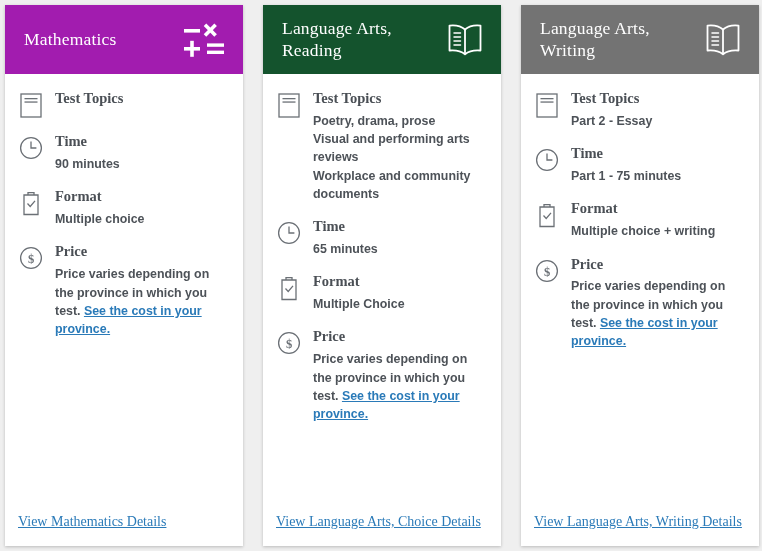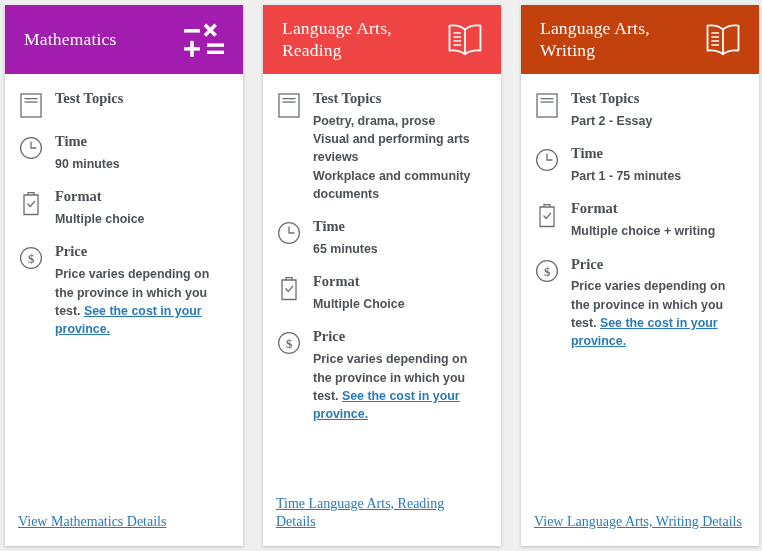--- a/index.html
+++ b/index.html
@@ -182,21 +182,21 @@
         </div>
       </div>
     </div>
 
     <div class="card-footer">
       <span class="footer-link">View Mathematics Details</span>
     </div>
   </div>
 
   <div class="card">
-    <div class="card-header" style="background:#ef4444">
+    <div class="card-header" style="background:#14532d">
       <div class="card-title">Language Arts, Reading</div>
       <div class="header-icon">
         <svg width="40" height="36" viewBox="0 0 40 36">
           <path d="M20 7.5 C16 4 10 3 4.5 3.6 V28.5 C10 28 16 29 20 32.2 C24 29 30 28 35.5 28.5 V3.6 C30 3 24 4 20 7.5 Z" fill="none" stroke="#fff" stroke-width="1.8" stroke-linejoin="round"></path>
           <path d="M20 7.5 V32.2" fill="none" stroke="#fff" stroke-width="1.8"></path>
           <g stroke="#fff" stroke-width="1.5" stroke-linecap="round">
             <path d="M9 11 H15.5"></path>
             <path d="M9 15 H15.5"></path>
             <path d="M9 19 H15.5"></path>
             <path d="M9 23 H15.5"></path>
@@ -260,26 +260,26 @@
           </svg>
         </div>
         <div class="sec-content">
           <div class="sec-title">Price</div>
           <div class="sec-list"><span>Price varies depending on the province in which you test. </span><span class="inline-link">See the cost in your province.</span></div>
         </div>
       </div>
     </div>
 
     <div class="card-footer">
-      <span class="footer-link">Time Language Arts, Reading Details</span>
+      <span class="footer-link">View Language Arts, Choice Details</span>
     </div>
   </div>
 
   <div class="card">
-    <div class="card-header" style="background:#c2410c">
+    <div class="card-header" style="background:#737373">
       <div class="card-title">Language Arts, Writing</div>
       <div class="header-icon">
         <svg width="40" height="36" viewBox="0 0 40 36">
           <path d="M20 7.5 C16 4 10 3 4.5 3.6 V28.5 C10 28 16 29 20 32.2 C24 29 30 28 35.5 28.5 V3.6 C30 3 24 4 20 7.5 Z" fill="none" stroke="#fff" stroke-width="1.8" stroke-linejoin="round"></path>
           <path d="M20 7.5 V32.2" fill="none" stroke="#fff" stroke-width="1.8"></path>
           <g stroke="#fff" stroke-width="1.5" stroke-linecap="round">
             <path d="M9 11 H15.5"></path>
             <path d="M9 15 H15.5"></path>
             <path d="M9 19 H15.5"></path>
             <path d="M9 23 H15.5"></path>

